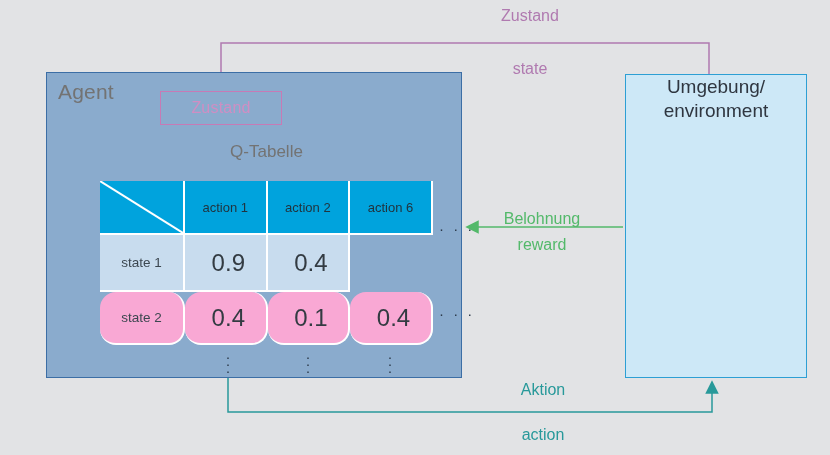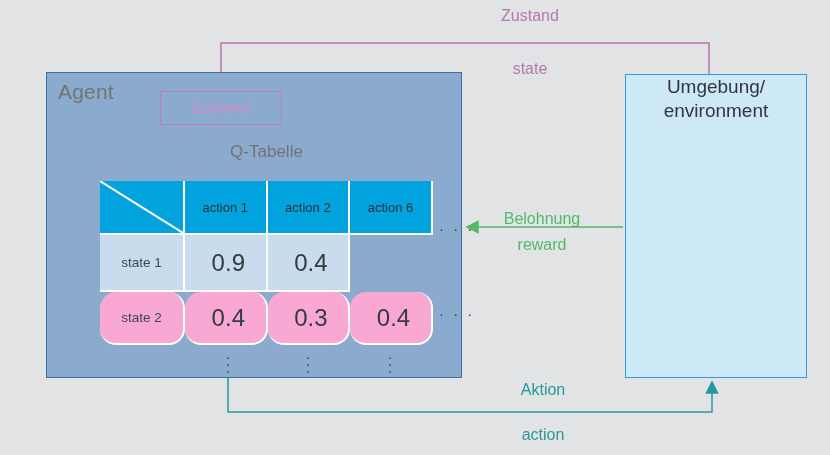--- a/index.html
+++ b/index.html
@@ -232,21 +232,21 @@
       <div class="cell c-act">action 6</div>
     </div>
     <div class="r body1">
       <div class="cell c-state">state 1</div>
       <div class="cell c-act">0.9</div>
       <div class="cell c-act">0.4</div>
     </div>
     <div class="r body2">
       <div class="cell c-state">state 2</div>
       <div class="cell c-act">0.4</div>
-      <div class="cell c-act">0.3</div>
+      <div class="cell c-act">0.1</div>
       <div class="cell c-act">0.4</div>
     </div>
   </div>
 
   <div class="hdots" style="left:439px; top:221px;">· · ·</div>
   <div class="hdots" style="left:439px; top:306px;">· · ·</div>
 
   <div class="vdots" style="left:223px; top:353px;">
     <span>·</span>
     <span>·</span>

